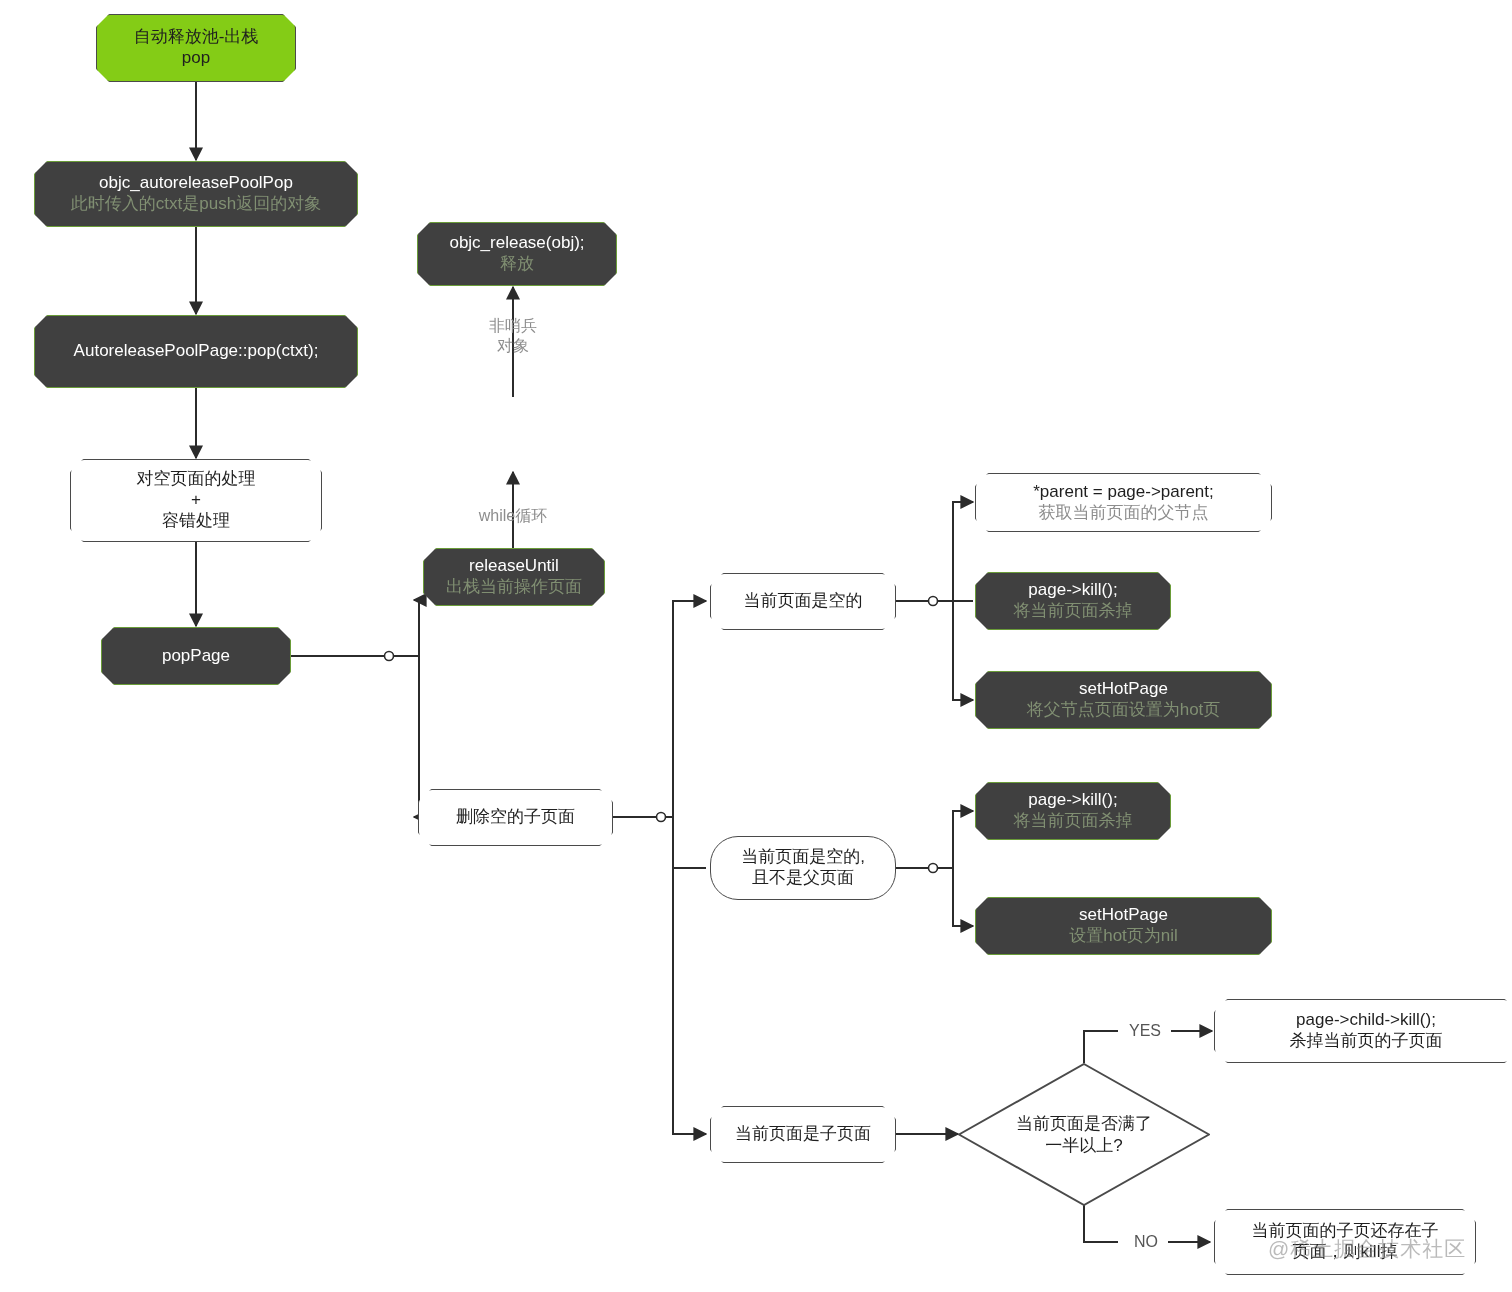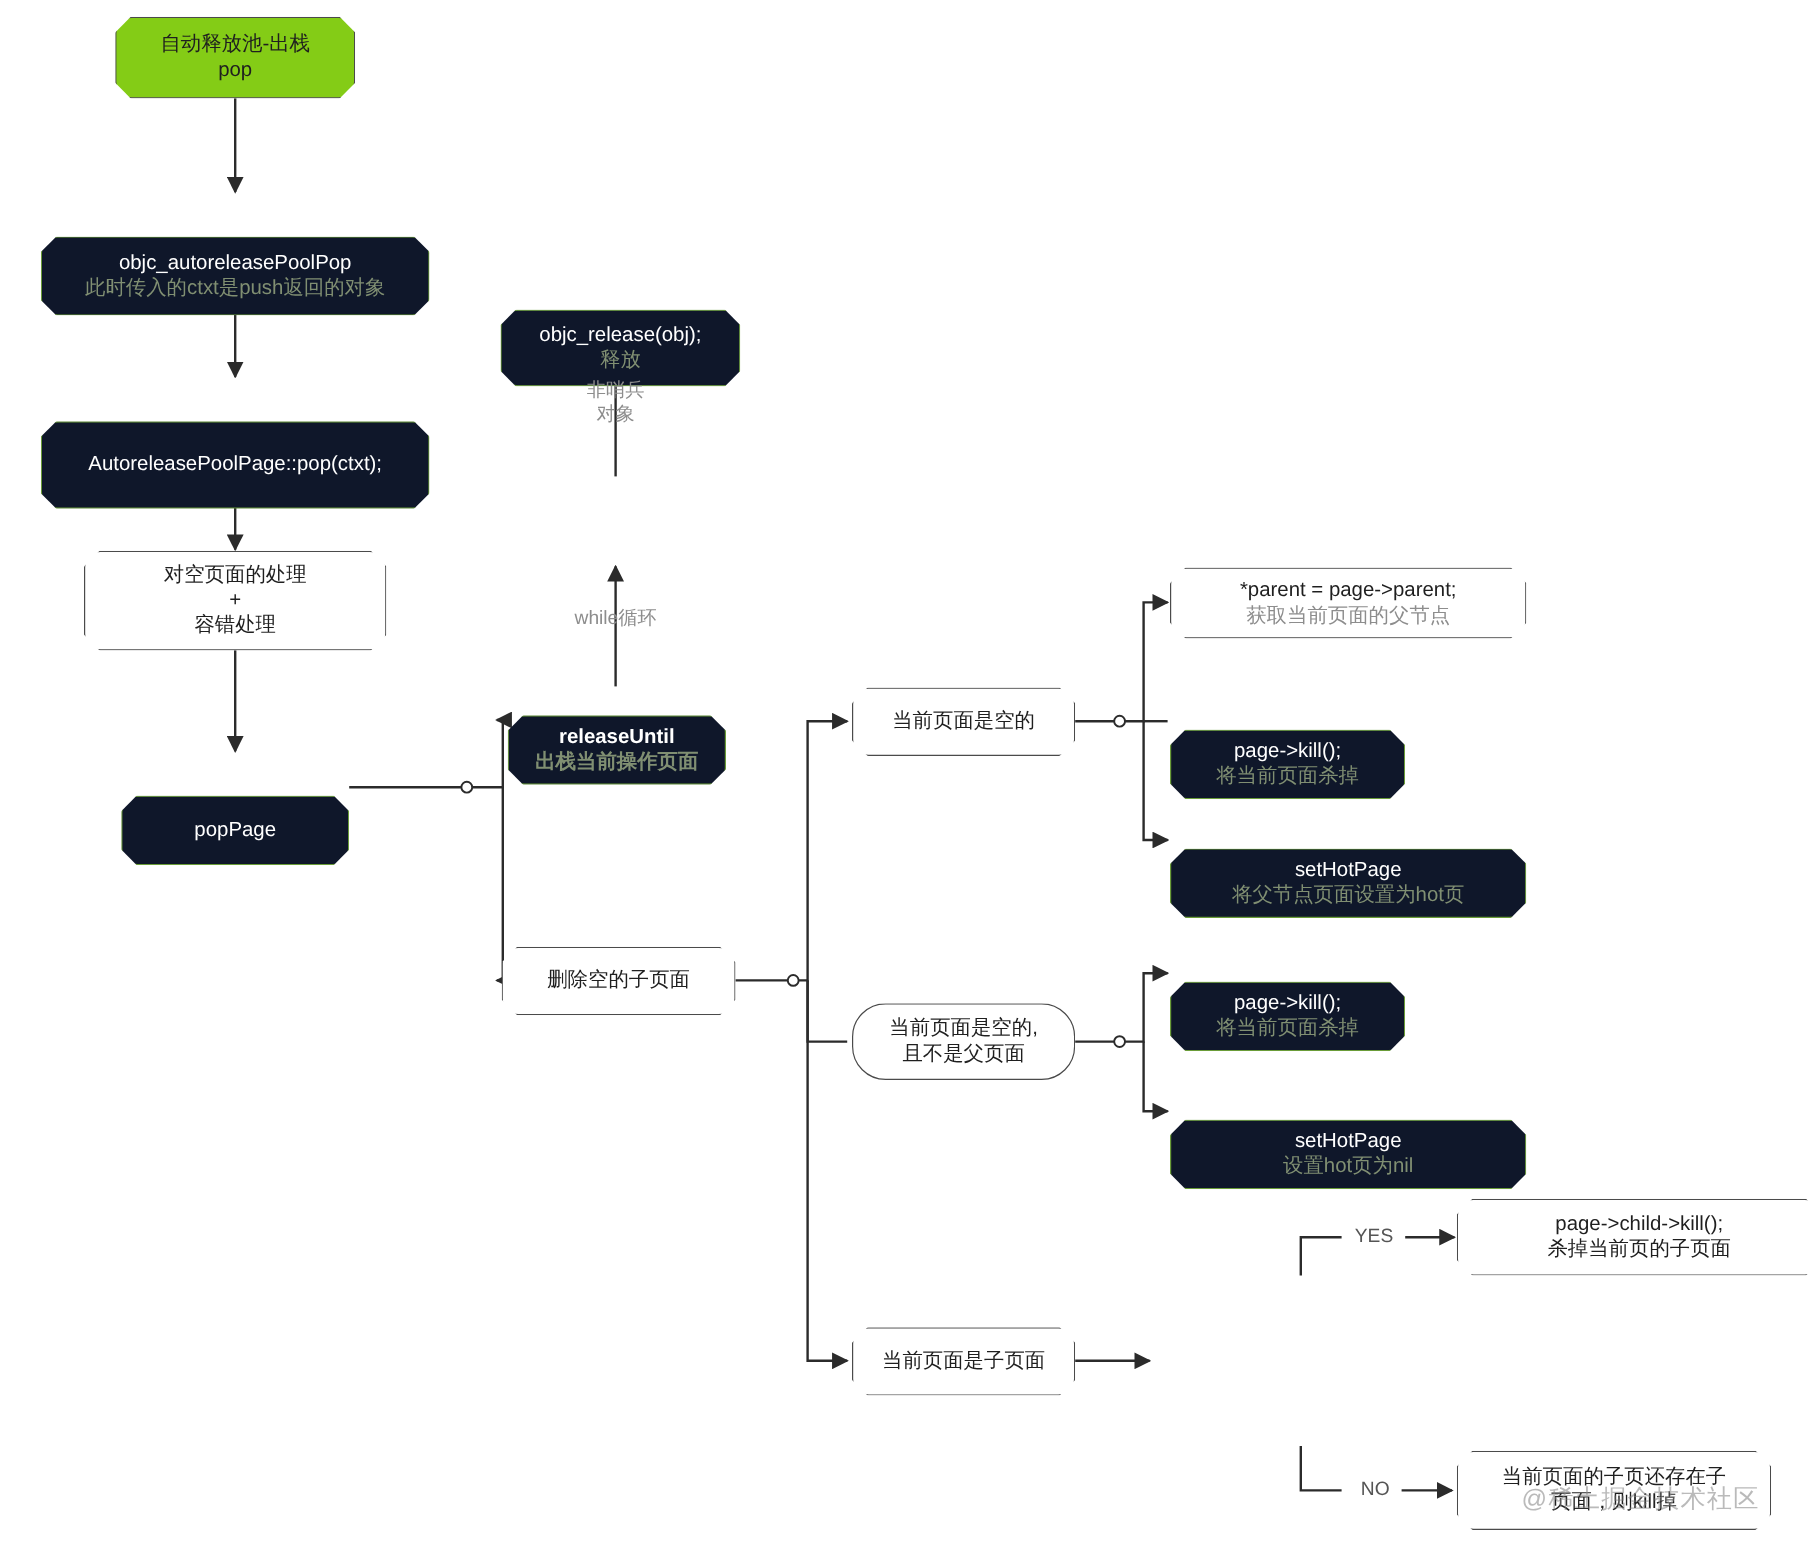--- a/index.html
+++ b/index.html
@@ -38,23 +38,22 @@
   .box {
     border: 1.6px solid #4a4a4a;
     background: #ffffff;
     border-radius: 14px;
     clip-path: polygon(
       13px 0, calc(100% - 13px) 0, 100% 13px,
       100% calc(100% - 13px), calc(100% - 13px) 100%,
       13px 100%, 0 calc(100% - 13px), 0 13px);
   }
   .box.green {
-    background: #0f172a;
+    background: #404040;
     border-color: #6a9c38;
-    margin-top: 36px;
   }
   .box.gray {
     background: #84cc16;
     border-color: #4a4a4a;
   }
   .t-main {
     color: #1f1f1f;
     font-size: 17px;
     white-space: nowrap;
   }
@@ -193,21 +192,21 @@
   <div class="node box green" style="left:101px; top:627px; width:190px; height:58px;">
     <div class="t-main">popPage</div>
   </div>
 
   <div class="node box green" style="left:417px; top:222px; width:200px; height:64px;">
     <div class="t-main">objc_release(obj);</div>
     <div class="t-sub">释放</div>
   </div>
 
 
-  <div class="node box green" style="left:423px; top:560px; width:182px; height:58px;font-weight:bold;">
+  <div class="node box green" style="left:423px; top:548px; width:182px; height:58px;">
     <div class="t-main">releaseUntil</div>
     <div class="t-sub">出栈当前操作页面</div>
   </div>
 
   <div class="node box" style="left:418px; top:789px; width:195px; height:57px;">
     <div class="t-main">删除空的子页面</div>
   </div>
 
   <div class="node box" style="left:710px; top:573px; width:186px; height:57px;">
     <div class="t-main">当前页面是空的</div>
@@ -240,20 +239,27 @@
   <div class="node box green" style="left:975px; top:782px; width:196px; height:58px;">
     <div class="t-main">page-&gt;kill();</div>
     <div class="t-sub">将当前页面杀掉</div>
   </div>
 
   <div class="node box green" style="left:975px; top:897px; width:297px; height:58px;">
     <div class="t-main">setHotPage</div>
     <div class="t-sub">设置hot页为nil</div>
   </div>
 
+  <div class="diamond" style="left:958px; top:1063px; width:252px; height:143px;">
+    <svg class="dshape" viewBox="0 0 252 143" preserveAspectRatio="none">
+      <polygon points="126,1 251,71.5 126,142 1,71.5" fill="#ffffff" stroke="#4a4a4a" stroke-width="2"></polygon>
+    </svg>
+    <div class="dlabel">当前页面是否满了</div>
+    <div class="dlabel">一半以上?</div>
+  </div>
 
   <div class="node box" style="left:1214px; top:999px; width:304px; height:64px;">
     <div class="t-main">page-&gt;child-&gt;kill();</div>
     <div class="t-main">杀掉当前页的子页面</div>
   </div>
 
   <div class="node box" style="left:1214px; top:1209px; width:262px; height:66px;">
     <div class="t-main">当前页面的子页还存在子</div>
     <div class="t-main">页面，则kill掉</div>
   </div>

